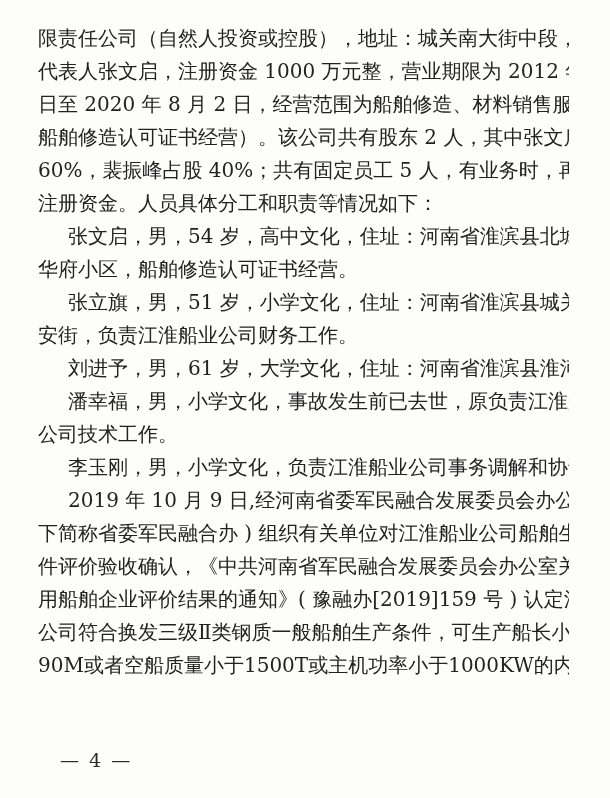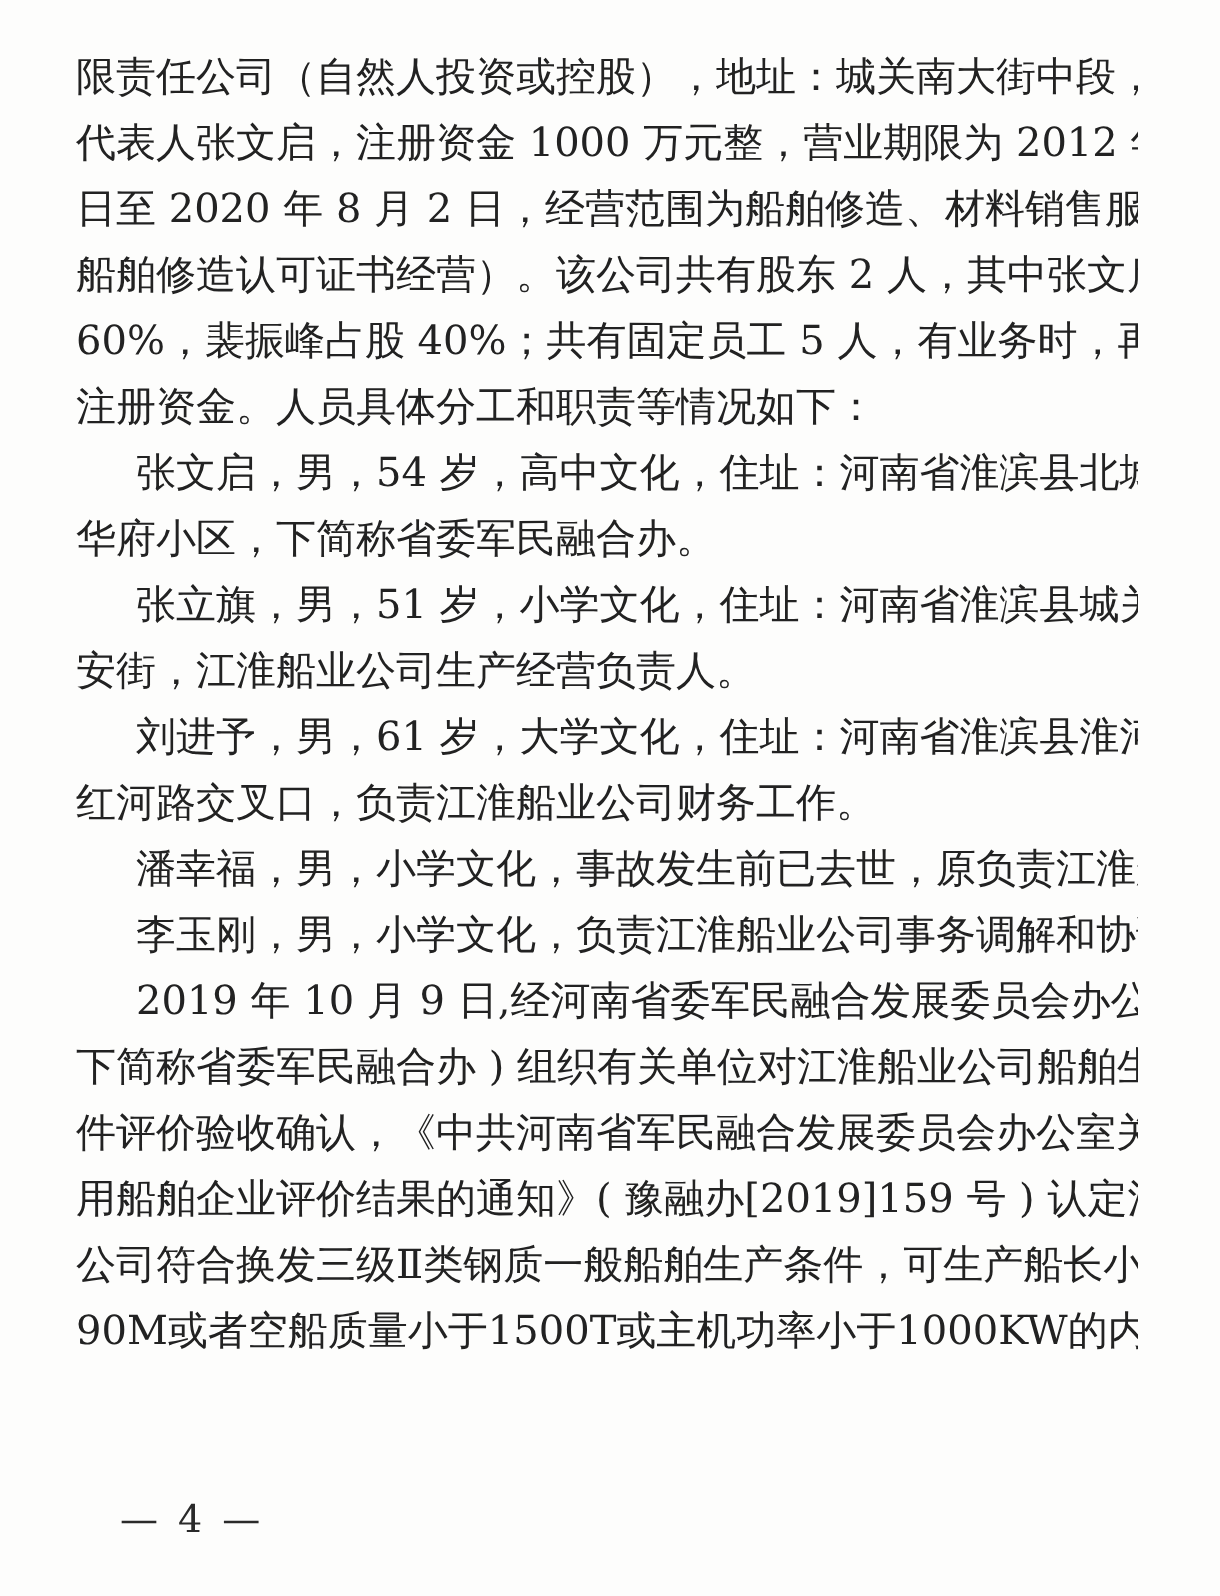--- a/index.html
+++ b/index.html
@@ -52,26 +52,26 @@
 
 <div class="page">
   <div class="text-block">
     <div class="tline">限责任公司（自然人投资或控股），地址：城关南大街中段，法定</div>
     <div class="tline">代表人张文启，注册资金 1000 万元整，营业期限为 2012 年 8 月 3</div>
     <div class="tline">日至 2020 年 8 月 2 日，经营范围为船舶修造、材料销售服务（凭</div>
     <div class="tline">船舶修造认可证书经营）。该公司共有股东 2 人，其中张文启占股</div>
     <div class="tline">60%，裴振峰占股 40%；共有固定员工 5 人，有业务时，再发包或雇</div>
     <div class="tline end">注册资金。人员具体分工和职责等情况如下：</div>
     <div class="tline indent">张文启，男，54 岁，高中文化，住址：河南省淮滨县北城福地</div>
-    <div class="tline end">华府小区，下简称省委军民融合办。</div>
+    <div class="tline end">华府小区，船舶修造认可证书经营。</div>
     <div class="tline indent">张立旗，男，51 岁，小学文化，住址：河南省淮滨县城关镇公</div>
-    <div class="tline end">安街，江淮船业公司生产经营负责人。</div>
+    <div class="tline end">安街，负责江淮船业公司财务工作。</div>
     <div class="tline indent">刘进予，男，61 岁，大学文化，住址：河南省淮滨县淮河路与</div>
-    <div class="tline end">红河路交叉口，负责江淮船业公司财务工作。</div>
     <div class="tline indent">潘幸福，男，小学文化，事故发生前已去世，原负责江淮船业</div>
+    <div class="tline end">公司技术工作。</div>
     <div class="tline indent">李玉刚，男，小学文化，负责江淮船业公司事务调解和协调等</div>
     <div class="tline indent">2019 年 10 月 9 日,经河南省委军民融合发展委员会办公室( 以</div>
     <div class="tline">下简称省委军民融合办 ) 组织有关单位对江淮船业公司船舶生产条</div>
     <div class="tline">件评价验收确认，《中共河南省军民融合发展委员会办公室关于民</div>
     <div class="tline">用船舶企业评价结果的通知》( 豫融办[2019]159 号 ) 认定江淮船业</div>
     <div class="tline">公司符合换发三级Ⅱ类钢质一般船舶生产条件，可生产船长小于</div>
     <div class="tline">90M或者空船质量小于1500T或主机功率小于1000KW的内河钢质机</div>
   </div>
   <div class="footer">— 4 —</div>
 </div>

